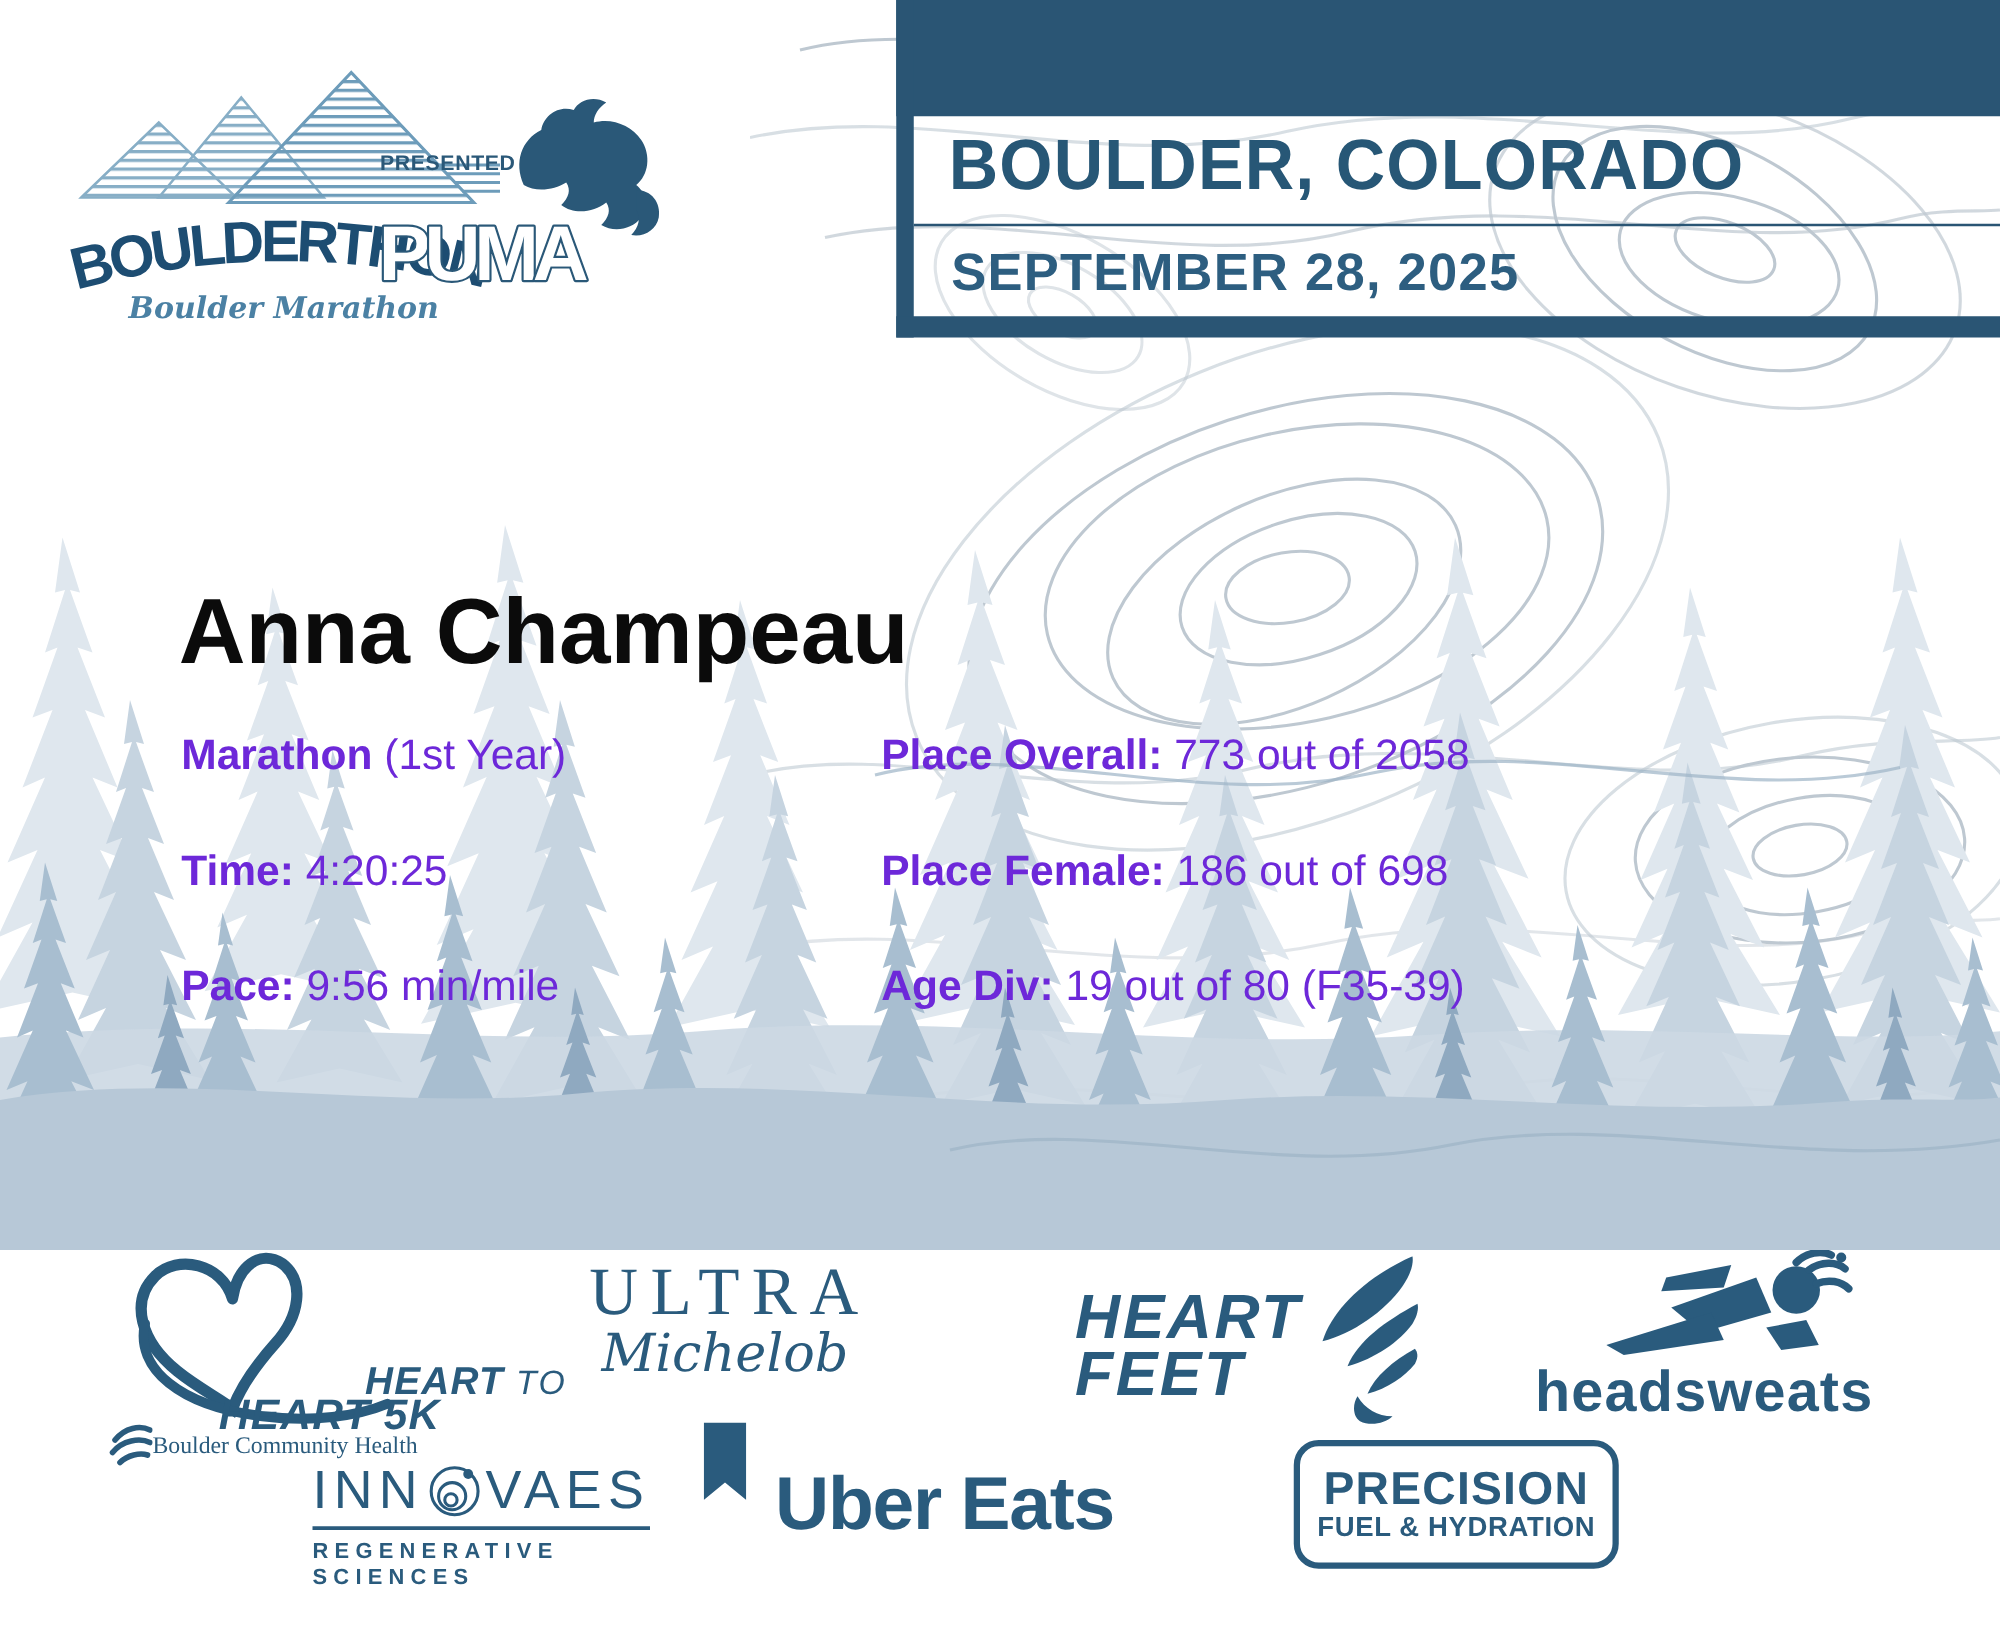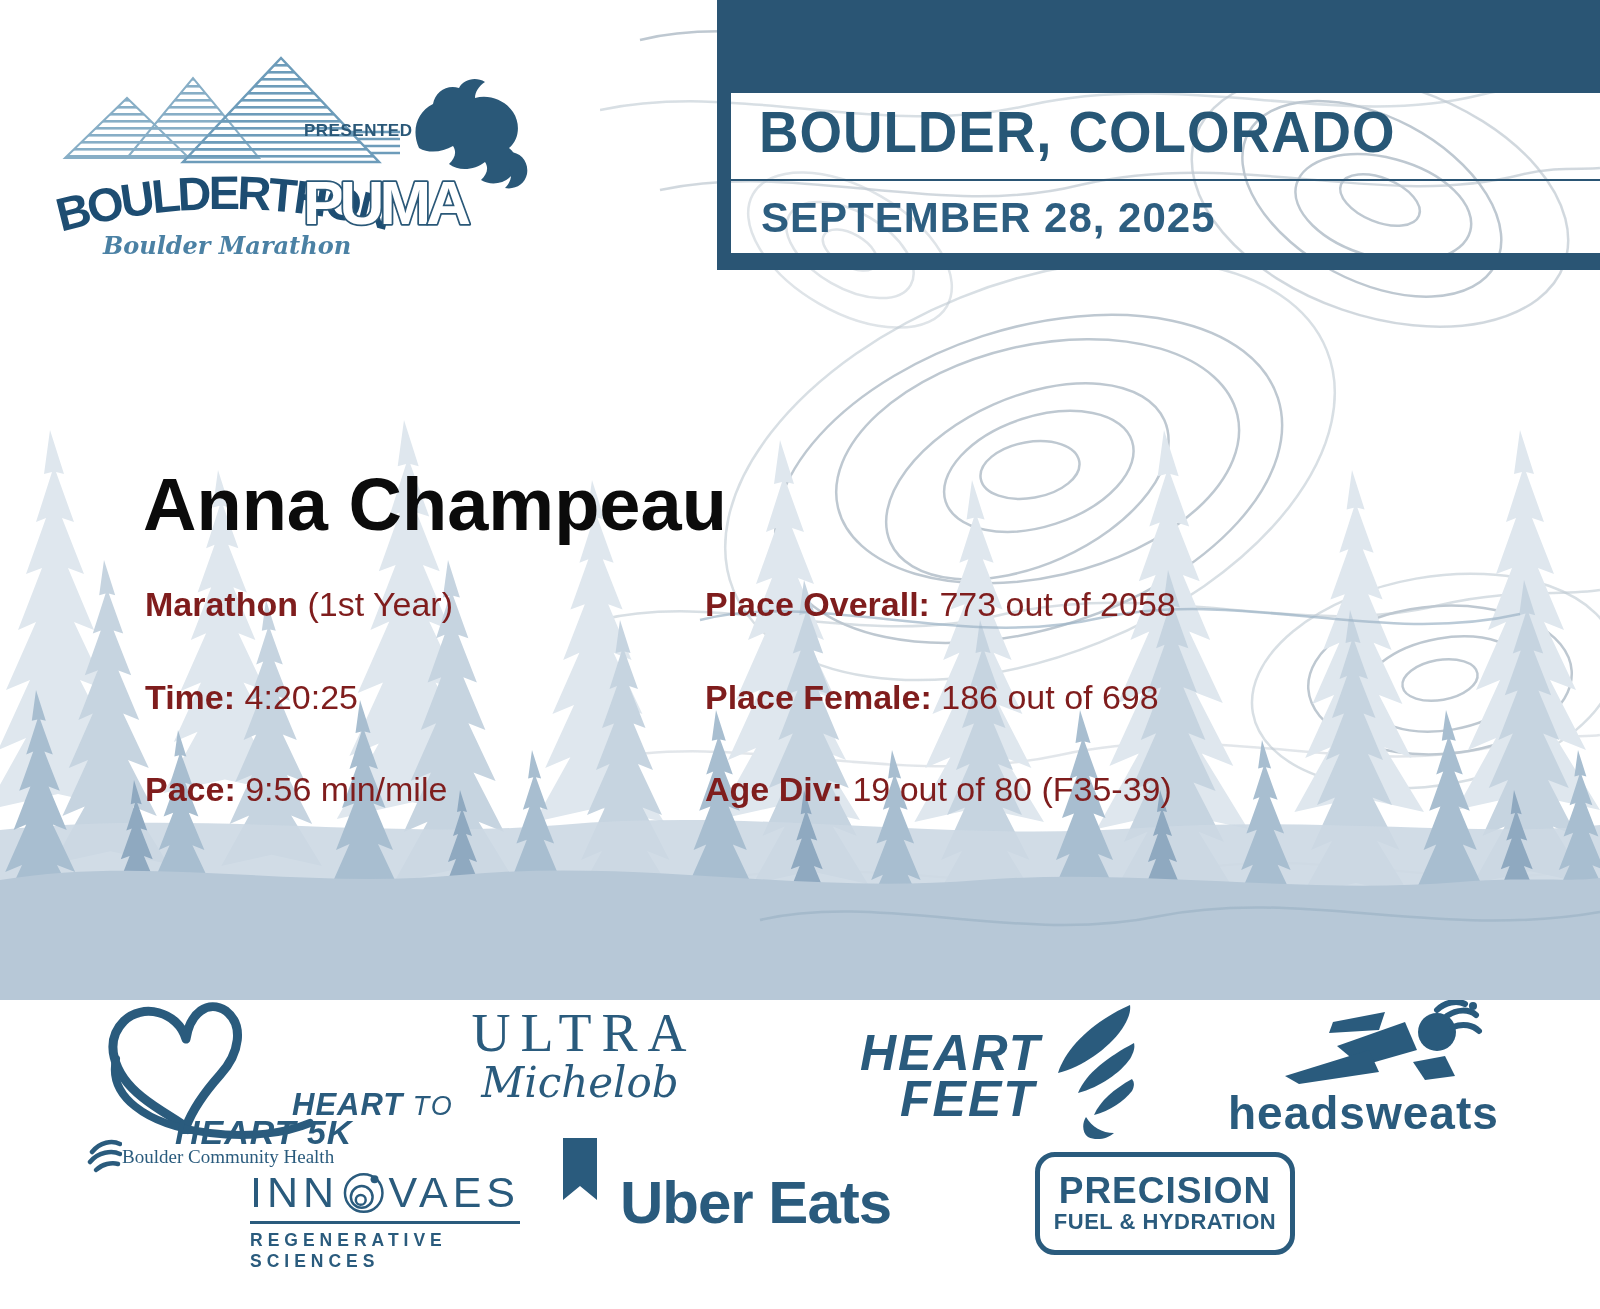--- a/index.html
+++ b/index.html
@@ -13,41 +13,41 @@
   #banner-top{left:0;top:0;width:883px;height:93px;}
   #banner-left{left:0;top:0;width:14px;height:270px;}
   #banner-bottom{left:0;top:253px;width:883px;height:17px;}
   #banner-divider{position:absolute;left:14px;top:179px;width:869px;height:2px;background:#2a5574;}
   #banner-location{position:absolute;left:42px;top:99px;font-size:57px;font-weight:800;
       letter-spacing:1px;color:#275776;transform:scaleX(.96);transform-origin:left;}
   #banner-date{position:absolute;left:44px;top:194px;font-size:42px;font-weight:600;
       letter-spacing:1px;color:#2d5e80;}
   
   #athlete-name{left:143px;top:462px;font-size:74px;font-weight:800;letter-spacing:0;color:#0b0b0b;}
-  .stat{position:absolute;font-size:34px;color:#7f1d1d;white-space:nowrap;}
+  .stat{position:absolute;font-size:34px;color:#6d28d9;white-space:nowrap;}
   .stat .b{font-weight:800;}
   .col-l{left:145px;}
   .col-r{left:705px;}
   .row1{top:585px;} .row2{top:678px;} .row3{top:770px;}
   
   .blue{color:#2a5b7d;}
   #hth-heart{left:58px;top:995px;}
   #hth-l1{left:292px;top:1087px;font-size:31px;font-weight:800;font-style:italic;letter-spacing:1px;}
   #hth-l1 .to{font-weight:400;font-size:27px;letter-spacing:2px;margin-top:19px;}
   #hth-l2{left:175px;top:1113px;font-size:34px;font-weight:800;font-style:italic;letter-spacing:1px;}
   #hth-org{left:122px;top:1146px;font-size:19px;font-family:"Liberation Serif",serif;}
   #bch-icon{left:86px;top:1138px;}
   #mu{left:430px;top:1005px;width:300px;text-align:center;}
   #mu-script{font-family:"DejaVu Serif",serif;font-style:italic;font-size:42px;line-height:1;}
   #mu-word{font-family:"Liberation Serif",serif;font-size:54px;letter-spacing:10px;line-height:1.05;
            margin-left:8px;}
   #mu-ribbon{left:563px;top:1138px;}
   #ff{left:860px;top:1030px;}
   #ff .l1{font-size:50px;font-weight:900;font-style:italic;letter-spacing:2px;line-height:.92;}
-  #ff .l2{font-size:50px;font-weight:900;font-style:italic;letter-spacing:2px;line-height:.92;margin-left:40px;}
+  #ff .l2{font-size:50px;font-weight:900;font-style:italic;letter-spacing:2px;line-height:.92;}
   #ff-wing{left:1042px;top:1005px;}
   #hs-icon{left:1285px;top:1000px;}
   #hs-word{left:1228px;top:1086px;font-size:46px;font-weight:700;letter-spacing:1px;}
   #inv{left:250px;top:1168px;width:270px;}
   #inv-word{font-size:43px;font-weight:400;letter-spacing:5px;display:flex;align-items:center;}
   #inv-rule{height:3px;background:#2a5b7d;margin:4px 0 6px 0;}
   #inv-sub{font-size:17.5px;font-weight:700;letter-spacing:5px;}
   #ue{left:620px;top:1168px;font-size:60px;font-weight:800;letter-spacing:-1px;}
   #pfh{left:1035px;top:1152px;width:250px;height:93px;border:5px solid #2a5b7d;border-radius:20px;
        display:flex;flex-direction:column;align-items:center;justify-content:center;}

